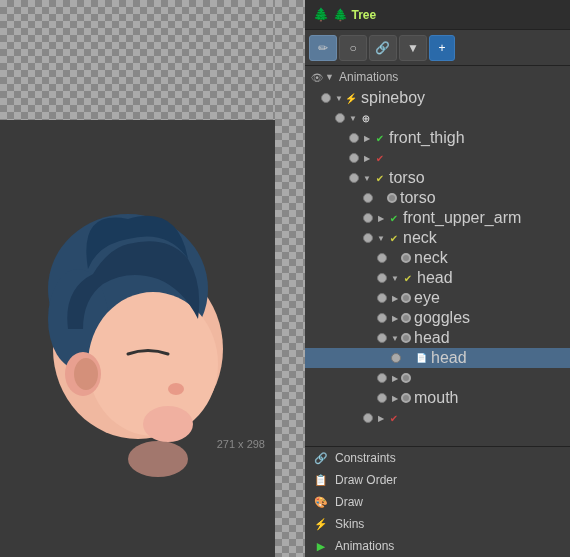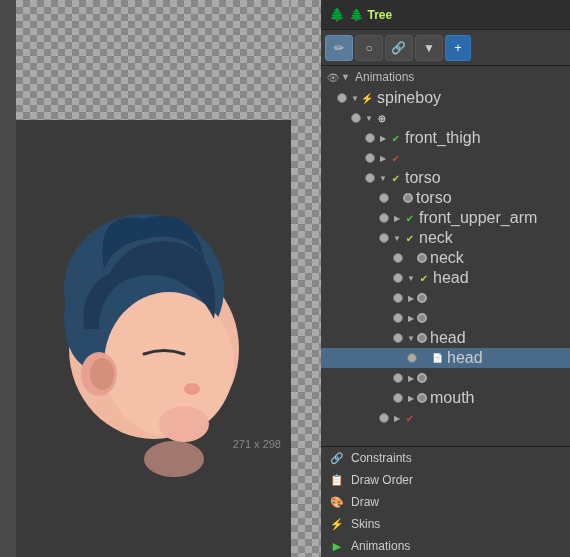--- a/index.html
+++ b/index.html
@@ -14,21 +14,20 @@
       overflow: hidden;
     }
 
     
     .canvas-panel {
       width: 305px;
       height: 460px;
       background: #0f172a;
       position: relative;
       flex-shrink: 0;
-      margin-left: 16px;
     }
 
     .canvas-checkered {
       position: absolute;
       top: 0;
       left: 0;
       width: 100%;
       height: 120px;
       background-image:
         linear-gradient(45deg, #888 25%, transparent 25%),
@@ -410,26 +409,28 @@
       <span class="vis-dot active"></span>
       <span class="expand-arrow">▼</span>
       <span class="node-icon icon-yellow">✔</span>
       <span class="node-label">head</span>
     </div>
 
     <div class="tree-item indent-5">
       <span class="vis-dot active"></span>
       <span class="expand-arrow">▶</span>
       <span class="radio-icon filled"></span>
-    </div>
-
-    <div class="tree-item indent-5">
-      <span class="vis-dot active"></span>
-      <span class="expand-arrow">▶</span>
-      <span class="radio-icon filled"></span>
+      <span class="node-label">eye</span>
+    </div>
+
+    <div class="tree-item indent-5">
+      <span class="vis-dot active"></span>
+      <span class="expand-arrow">▶</span>
+      <span class="radio-icon filled"></span>
+      <span class="node-label">goggles</span>
     </div>
 
     <div class="tree-item indent-5">
       <span class="vis-dot active"></span>
       <span class="expand-arrow">▼</span>
       <span class="radio-icon filled"></span>
       <span class="node-label">head</span>
     </div>
 
     <div class="tree-item indent-6 selected">

